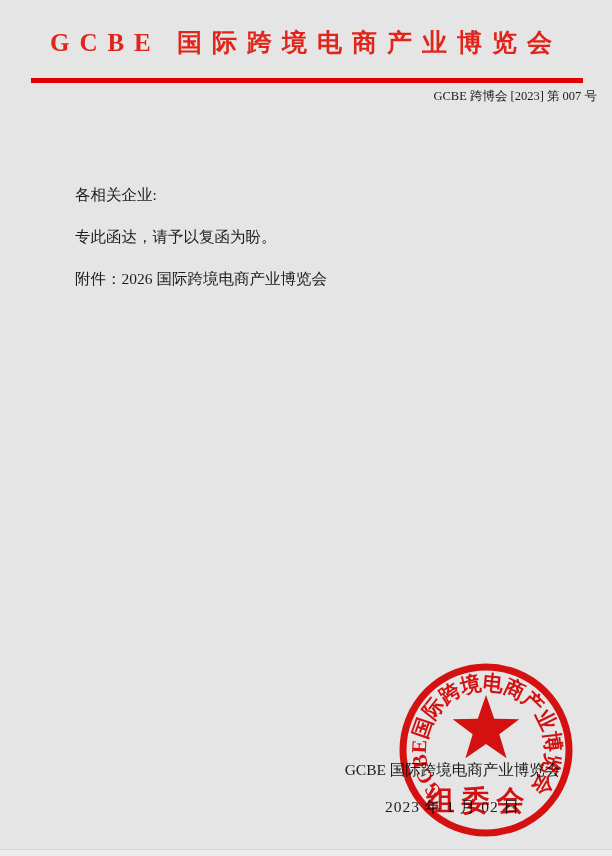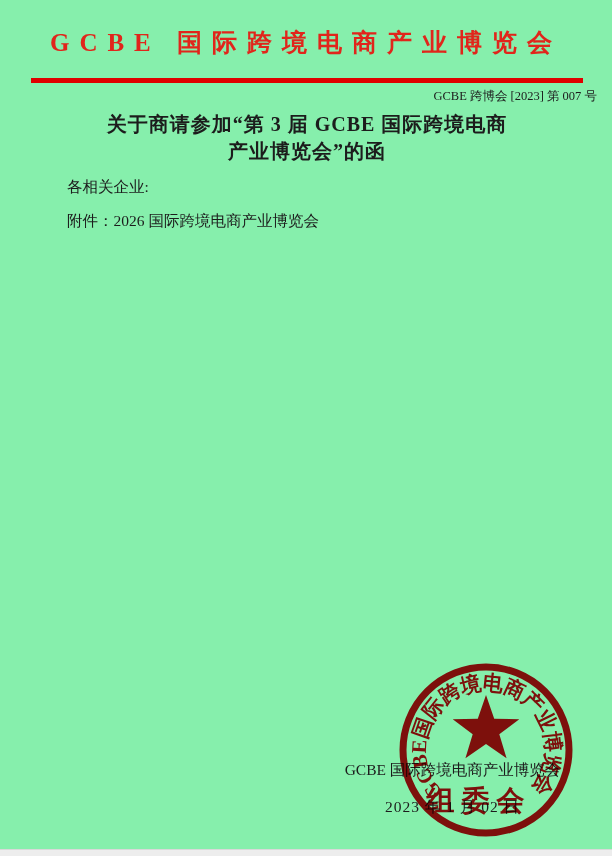--- a/index.html
+++ b/index.html
@@ -1,19 +1,19 @@
 <!DOCTYPE html>
 <html><head>
 <meta charset="utf-8">
 <style>
   html,body{margin:0;padding:0;background:#ffffff;}
   .page{
     position:relative;
     width:612px;height:856px;
-    background:#86efac;
+    background:#e5e5e5;
     overflow:hidden;
     font-family:"Liberation Serif","DejaVu Serif",serif;
     color:#1c1c1c;
   }
   .letterhead{
     padding-top:25px;
     text-align:center;
     color:#e1251b;
     font-size:25px;
     font-weight:bold;
@@ -45,21 +45,21 @@
     letter-spacing:1px;
   }
   .body-text{
     position:absolute;
     top:168px;left:32px;right:30px;
     font-size:15.5px;
     line-height:30px;
     text-align:justify;
   }
   .salutation{margin:0 0 2px 0;text-indent:0;}
-  .body-text p{margin:4px;text-indent:2em;}
+  .body-text p{margin:12px;text-indent:2em;}
   .signature{
     position:absolute;
     top:760px;left:330px;
     width:245px;
     text-align:center;
     font-size:15.5px;
     line-height:20px;
   }
   .signature .sig-date{margin-top:17px;letter-spacing:1px;}
   .stamp{
@@ -80,27 +80,24 @@
 <body>
 
 <div class="page">
 
   <div class="letterhead">GCBE 国际跨境电商产业博览会</div>
 
   <div class="red-line"></div>
 
   <div class="doc-number">GCBE 跨博会 [2023] 第 007 号</div>
 
-  <div class="letter-title">
-    <div>关于商请参加“第 3 届 GCBE 国际跨境电商</div>
-    <div>产业博览会”的函</div>
-  </div>
 
   <div class="body-text">
     <p class="salutation">各相关企业:</p>
+    <p>专此函达，请予以复函为盼。</p>
     <p>附件：2026 国际跨境电商产业博览会</p>
   </div>
 
   <div class="signature">
     <div class="sig-org">GCBE 国际跨境电商产业博览会</div>
     <div class="sig-date">2023 年 1 月 02 日</div>
   </div>
 
   <svg class="stamp" viewBox="-89 -89 178 178" xmlns="http://www.w3.org/2000/svg">
     <defs>

